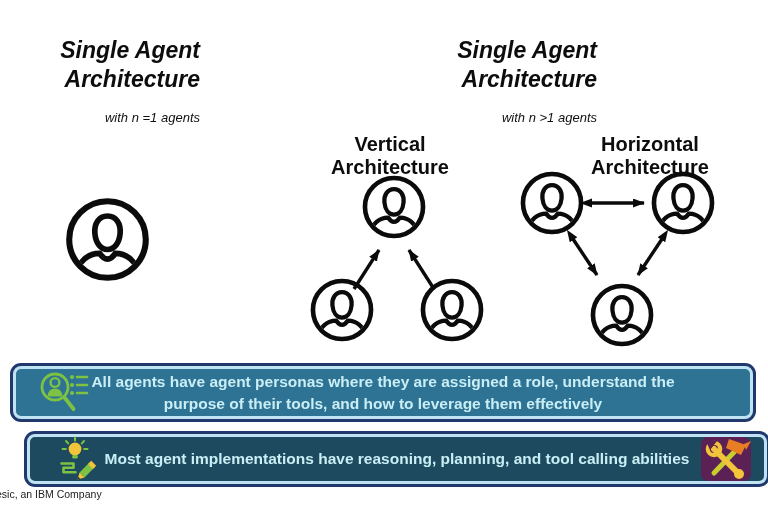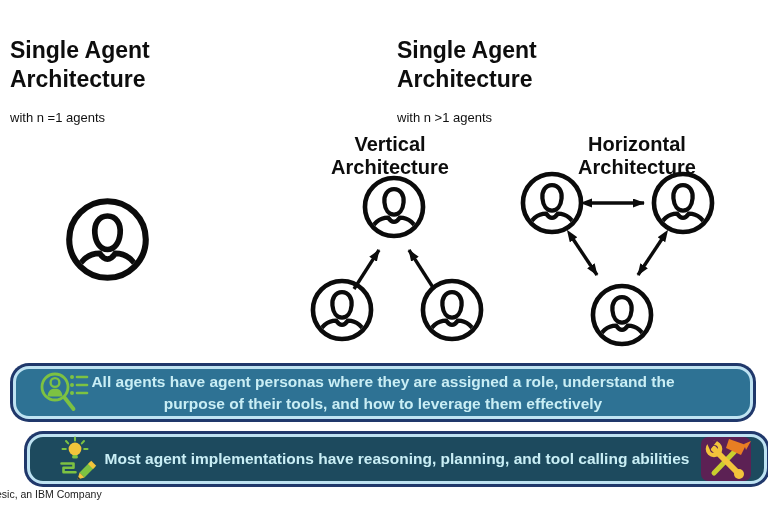--- a/index.html
+++ b/index.html
@@ -4,32 +4,32 @@
 <style>
   * { margin: 0; padding: 0; box-sizing: border-box; }
   html, body { background: #ffffff; }
   body {
     width: 768px; height: 512px; position: relative; overflow: hidden;
     font-family: "Liberation Sans", sans-serif; color: #0b0b0b;
   }
   .abs { position: absolute; }
 
   
-  .arch-heading { text-align: left; }
+  .arch-heading { text-align: right; font-style: italic; }
   .arch-heading .title { font-size: 23px; font-weight: bold; line-height: 29px; color: #0d0d0d; }
   .arch-heading .subtitle { font-size: 13px; color: #111; margin-top: 16px; }
   .section-label { font-size: 20px; font-weight: bold; text-align: center; color: #0d0d0d; }
 
   
   svg.diagram { position: absolute; overflow: visible; }
 
   
   .banner {
     position: absolute; left: 13px; width: 740px;
-    border: 3px solid #BFE3F2; border-radius: 16px;
+    border: 3px solid #BFE3F2; border-radius: 8px;
     box-shadow: 0 0 0 3px #20386B;
     display: flex; align-items: center; justify-content: center;
   }
   .banner-1 { top: 366px; height: 53px; background: #2E7294; }
   .banner-2 { top: 434px; height: 50px; background: #1D4A5E; margin-left: 14px; }
   .banner-text {
     font-size: 15.5px; font-weight: bold; color: #C9EEF5;
     text-align: center; line-height: 1.38; padding: 0 72px;
   }
   .banner-icon-left { position: absolute; left: 20px; top: 50%; transform: translateY(-50%); }
@@ -62,21 +62,21 @@
   <div class="subtitle">with n =1 agents</div>
 </div>
 
 <div class="abs arch-heading" style="left:397px; top:36px; width:200px;">
   <div class="title">Single Agent</div>
   <div class="title">Architecture</div>
   <div class="subtitle">with n &gt;1 agents</div>
 </div>
 
 <div class="abs section-label" style="left:300px; top:133px; width:180px;">Vertical Architecture</div>
-<div class="abs section-label" style="left:537px; top:133px; width:200px;">Horizontal Architecture</div>
+<div class="abs section-label" style="left:550px; top:133px; width:200px;">Horizontal Architecture</div>
 
 <svg class="diagram" style="left:64px; top:196px; width:87px; height:87px" viewBox="0 0 100 100">
   <use href="#person" x="0" y="0" width="100" height="100"></use>
 </svg>
 
 <svg class="diagram" style="left:295px; top:160px; width:205px; height:195px" viewBox="0 0 205 195">
   <defs>
     <marker id="ahV" markerWidth="13" markerHeight="10" refX="11" refY="4.5" orient="auto" markerUnits="userSpaceOnUse">
       <path d="M0 0 L12 4.5 L0 9 Z" fill="#0b0b0b"></path>
     </marker>

